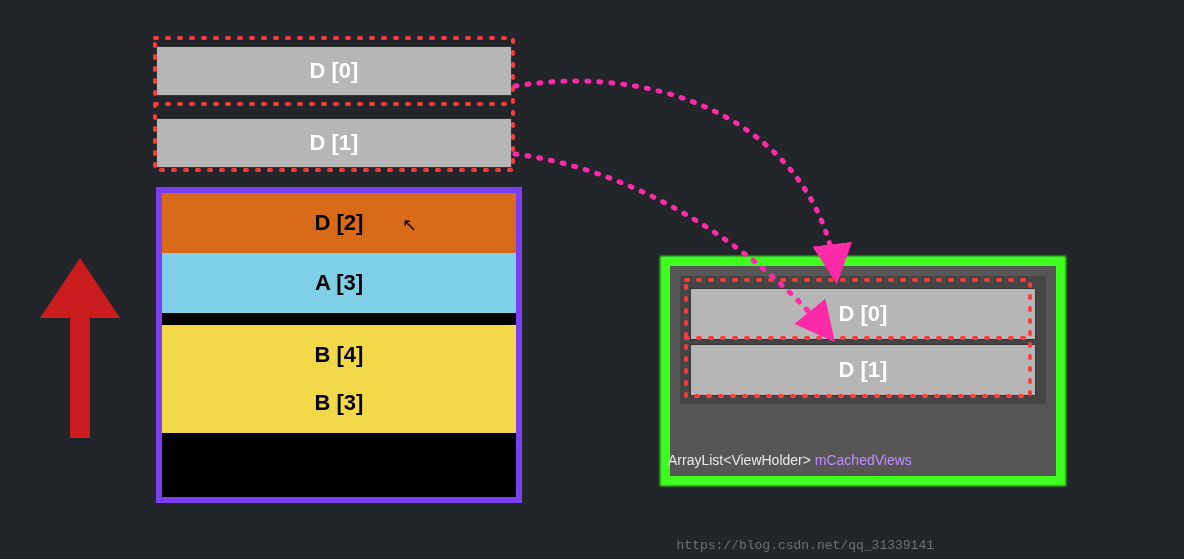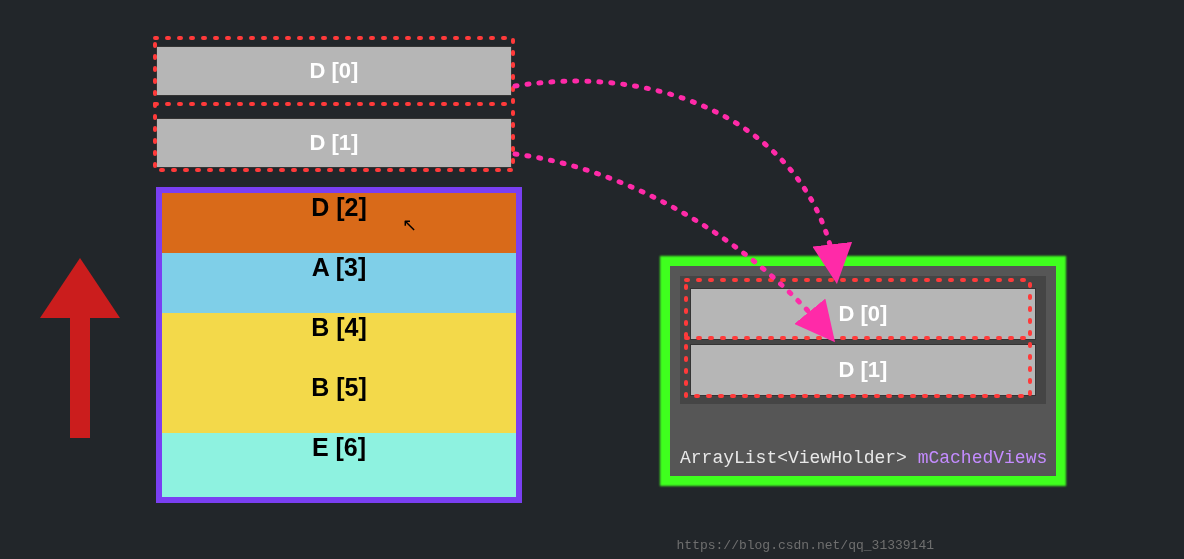--- a/index.html
+++ b/index.html
@@ -1,24 +1,24 @@
 <!DOCTYPE html>
 <html><head>
 <meta charset="utf-8">
 <style>
   html,body{margin:0;padding:0;width:1184px;height:559px;background:#22262a;font-family:Arial,Helvetica,sans-serif;overflow:hidden}
   .stage{position:relative;width:940px;height:559px}
   .scrap-row{position:absolute;left:156px;width:354px;height:48px;background:#b6b6b6;display:flex;align-items:center;justify-content:center;font-size:22px;font-weight:600;color:#fff;border:1px solid #343434}
   .viewport{position:absolute;left:156px;top:187px;width:354px;height:304px;border:6px solid #7a3ff2;box-sizing:content-box;background:#000}
-  .vrow{position:absolute;left:0;width:354px;height:60px;display:flex;justify-content:center;font-size:25px;font-weight:600;color:#000;border-bottom:1px solid #000}
+  .vrow{position:absolute;left:0;width:354px;height:60px;display:flex;align-items:center;justify-content:center;font-size:22px;font-weight:600;color:#000;border-bottom:1px solid #000}
   .vrow:last-child{border-bottom:none}
   .cache-box{position:absolute;left:662px;top:258px;width:390px;height:214px;border:6px solid #3fff1e;box-sizing:content-box;background:#565656}
   .cache-inner{position:absolute;left:12px;top:12px;right:12px;height:128px;background:#454545}
   .cache-row{position:absolute;left:10px;right:10px;height:50px;background:#b6b6b6;display:flex;align-items:center;justify-content:center;font-size:22px;font-weight:600;color:#fff;border:1px solid #343434}
-  .cache-caption{position:absolute;left:12px;bottom:10px;font-family:Liberation Mono, monospace;font-size:18px}
+  .cache-caption{position:absolute;left:0;bottom:10px;font-family:Liberation Sans, sans-serif;font-size:14px}
   .cache-caption .cls{color:#e8e8e8}
   .cache-caption .fld{color:#c48cff}
   .red-arrow{position:absolute;left:40px;top:258px;width:80px;height:180px}
   .red-arrow .stem{position:absolute;left:30px;top:50px;width:20px;height:130px;background:#cb1d1d}
   .red-arrow .head{position:absolute;left:0;top:0;width:0;height:0;border-left:40px solid transparent;border-right:40px solid transparent;border-bottom:60px solid #cb1d1d}
   svg.connectors{position:absolute;inset:0;pointer-events:none}
   .dots-sel{stroke:#ff3a3a;stroke-width:4;stroke-dasharray:2 10;stroke-linecap:round;fill:none}
   .cursor{position:absolute;font-size:18px;color:#000}
   .watermark{position:absolute;right:6px;bottom:6px;color:#6f6f6f;font-size:13px;font-family:Liberation Mono, monospace}
   .noisy-border{box-shadow:0 0 0 2px #3fff1e inset, 0 0 2px 2px #3fff1e}
@@ -34,28 +34,25 @@
     <span>D [1]</span>
   </div>
 
   <div class="viewport">
     <div class="vrow" style="top:0;background:#d96a19">
       <span>D [2]</span>
     </div>
     <div class="vrow" style="top:60px;background:#7fcfe8">
       <span>A [3]</span>
     </div>
-    <div class="vrow" style="top:120px;background:#f3d94a">
+    <div class="vrow" style="top:132px;background:#f3d94a">
       <span>B [4]</span>
     </div>
     <div class="vrow" style="top:180px;background:#f3d94a">
-      <span>B [5]</span>
-    </div>
-    <div class="vrow" style="top:240px;height:64px;background:#8ef2e0">
-      <span>E [6]</span>
+      <span>B [3]</span>
     </div>
   </div>
 
   <span class="cursor" style="left:402px;top:214px">↖</span>
 
   <div class="cache-box noisy-border">
     <div class="cache-inner">
       <div class="cache-row" style="top:12px">
         <span>D [0]</span>
       </div>

